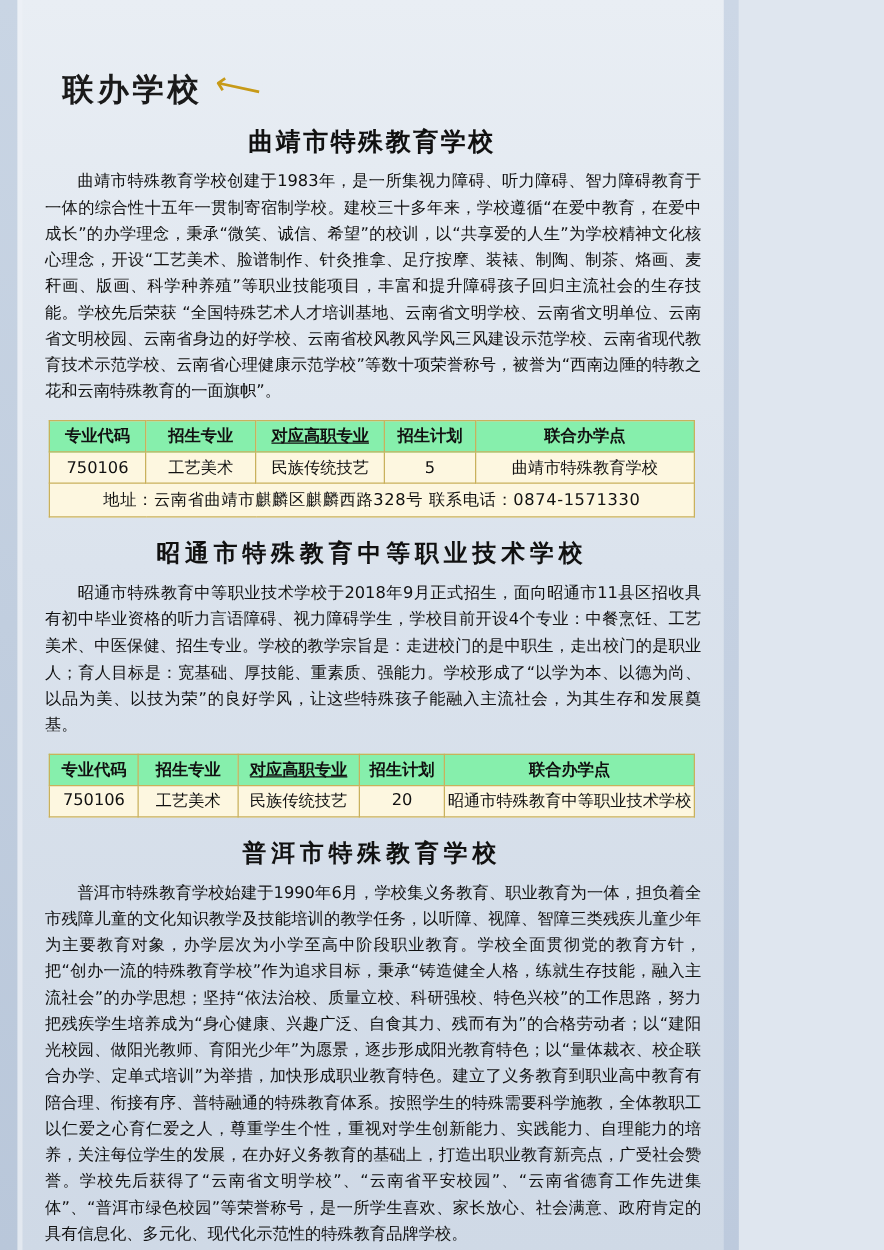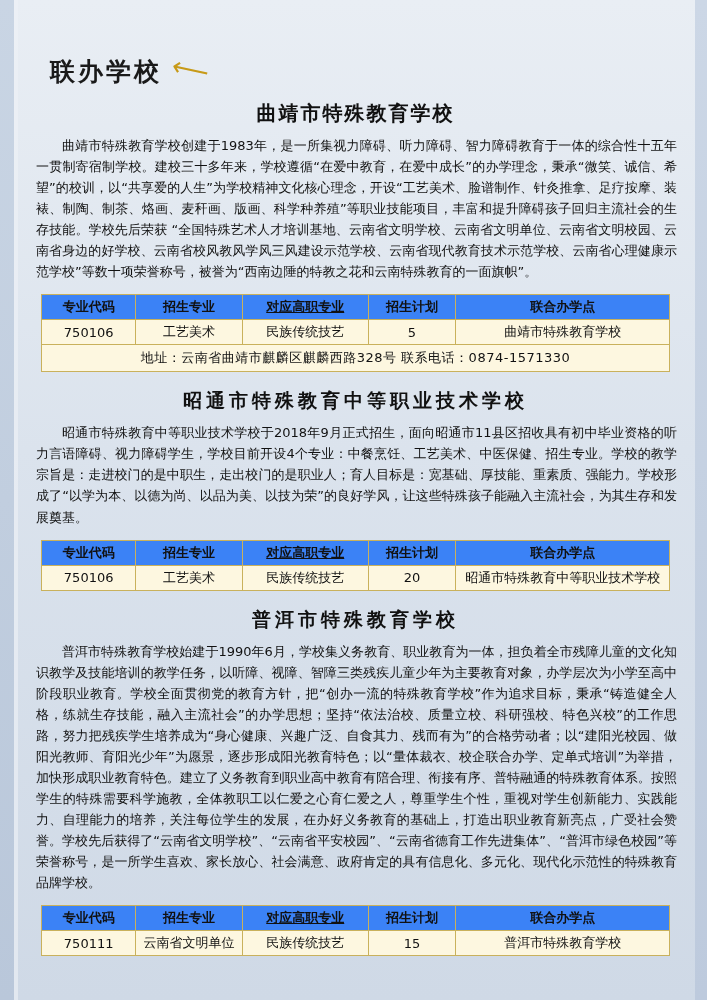--- a/index.html
+++ b/index.html
@@ -8,21 +8,21 @@
   }
   body {
     width: 707px;
     height: 1000px;
     background: #dfe6ef;
     font-family: "Liberation Sans", sans-serif;
     overflow: hidden;
   }
   .page {
     position: relative;
-    width: 707px;
+    width: 591px;
     height: 1000px;
     background: linear-gradient(180deg, #e9eef4 0%, #dbe3ed 45%, #cfd9e6 100%);
     box-sizing: border-box;
   }
   .left-band {
     position: absolute;
     left: 0; top: 0; bottom: 0;
     width: 14px;
     background: linear-gradient(180deg,#c9d5e4 0%, #b9c7da 100%);
   }
@@ -109,21 +109,21 @@
     color: #111;
   }
   table.info th, table.info td {
     border: 1px solid #c9b15c;
     text-align: center;
     padding: 3px 2px;
     white-space: nowrap;
   }
   table.info th {
     font-weight: bold;
-    background: #3b82f6;
+    background: #86efac;
     text-align: center;
   }
   table.info td.addr {
     padding: 4px 2px;
   }
   .col-code { width: 15%; }
   .col-major { width: 17%; }
   .col-voc { width: 20%; text-decoration: underline; }
   .col-plan { width: 14%; }
   .col-site { width: 34%; }

